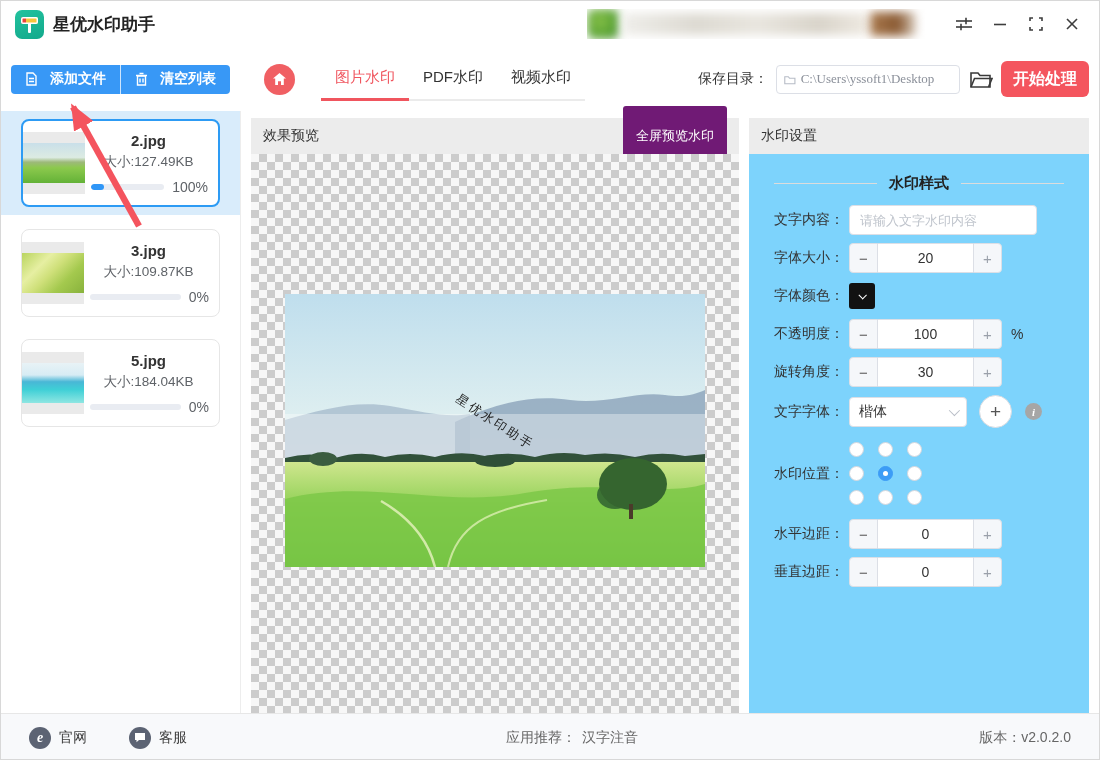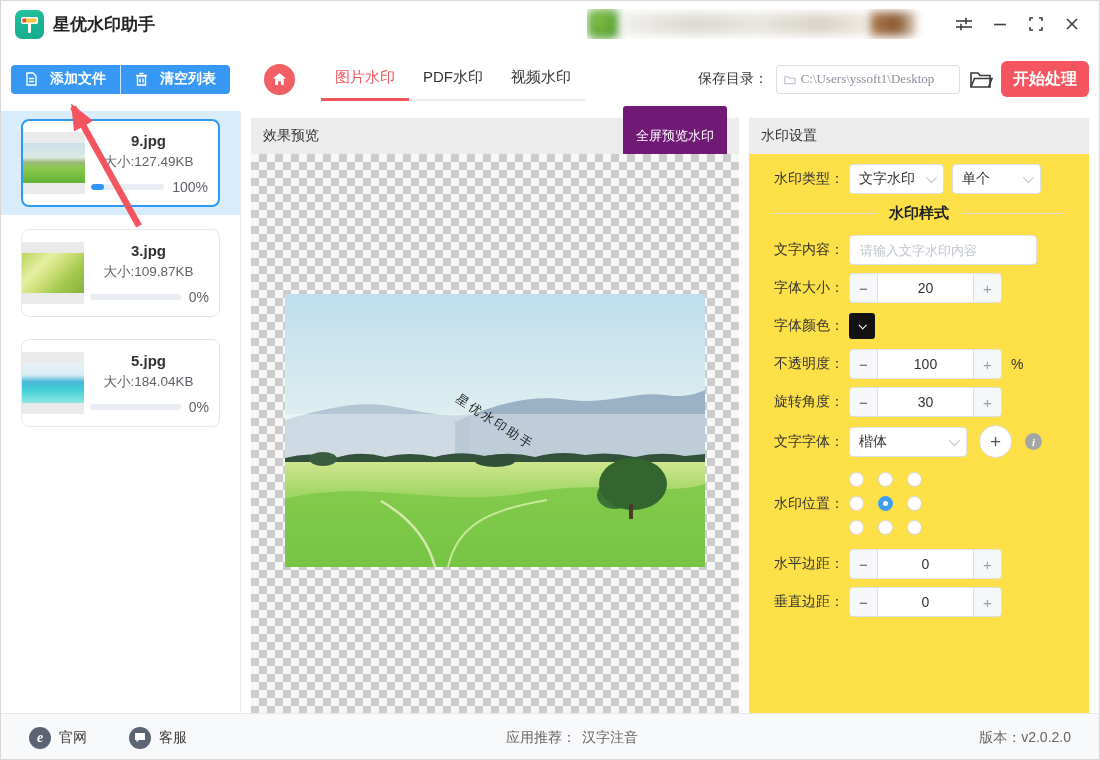--- a/index.html
+++ b/index.html
@@ -64,21 +64,21 @@
   .panel-header { height:36px; background:#ececec; display:flex; align-items:center; justify-content:space-between; padding:0 12px; flex:none; }
   .panel-header .ph-title { font-size:14px; color:#333; }
   .fullscreen-btn { background:#701a75; color:#fff; border:none; border-radius:3px; font-size:13px; padding:21px 13px; cursor:pointer; font-family:inherit;margin-left:11px; }
   .preview-body { flex:1; position:relative; background-color:#f7f7f7;
     background-image:linear-gradient(45deg,#cccccc 25%,transparent 25%,transparent 75%,#cccccc 75%),
                      linear-gradient(45deg,#cccccc 25%,transparent 25%,transparent 75%,#cccccc 75%);
     background-size:16px 16px; background-position:0 0,8px 8px; }
   .preview-img { position:absolute; top:140px; left:50%; transform:translateX(-50%); width:420px; height:273px; display:block; }
 
   
-  .settings-panel { width:340px; margin:7px 10px 0 0; background:#fde047; display:flex; flex-direction:column; }
+  .settings-panel { width:340px; margin:7px 10px 0 0; background:#7dd3fc; display:flex; flex-direction:column; }
   .settings-body { padding:10px 0 0 25px; }
   .srow { display:flex; align-items:center; margin-bottom:8px; min-height:30px; }
   .srow-label { width:75px; font-size:14px; color:#333; flex:none; }
   .dd { height:30px; border:1px solid #dcdfe6; border-radius:4px; background:#fff; display:flex; align-items:center; justify-content:space-between; padding:0 9px; font-size:14px; color:#333; cursor:pointer; }
   .dd-type { width:95px; margin-right:8px; }
   .dd-mode { width:89px; }
   .dd-font { width:118px; }
   .chev { width:8px; height:8px; border-right:1.5px solid #b9bec7; border-bottom:1.5px solid #b9bec7; transform:rotate(45deg) translateY(-2px); flex:none; }
   .divider { display:flex; align-items:center; margin:10px 25px 12px 0; }
   .divider .line { flex:1; height:1px; background:#dcdcdc; }
@@ -228,21 +228,21 @@
 
   <div class="main">
 
     <aside class="file-panel">
       <div class="fi-wrap selected">
         <div class="file-card">
           <div class="thumb">
               <div class="thumb-img t1"></div>
             </div>
           <div class="fi-info">
-            <div class="fi-name">9.jpg</div>
+            <div class="fi-name">2.jpg</div>
             <div class="fi-size">大小:127.49KB</div>
             <div class="fi-prog">
               <div class="prog-track">
                   <div class="prog-fill" style="width: 18%;"></div>
                 </div>
               <div class="fi-pct">100%</div>
             </div>
           </div>
         </div>
       </div>
@@ -319,31 +319,20 @@
         </svg>
       </div>
     </section>
 
     <section class="settings-panel">
       <div class="panel-header">
         <span class="ph-title">水印设置</span>
       </div>
       <div class="settings-body">
 
-        <div class="srow">
-          <span class="srow-label">水印类型：</span>
-          <div class="dd dd-type">
-            <span>文字水印</span>
-            <span class="chev"></span>
-          </div>
-          <div class="dd dd-mode">
-            <span>单个</span>
-            <span class="chev"></span>
-          </div>
-        </div>
 
         <div class="divider">
           <span class="line"></span>
           <span class="dv-text">水印样式</span>
           <span class="line"></span>
         </div>
 
         <div class="srow">
           <span class="srow-label">文字内容：</span>
           <input class="text-input" type="text" placeholder="请输入文字水印内容" style="">

